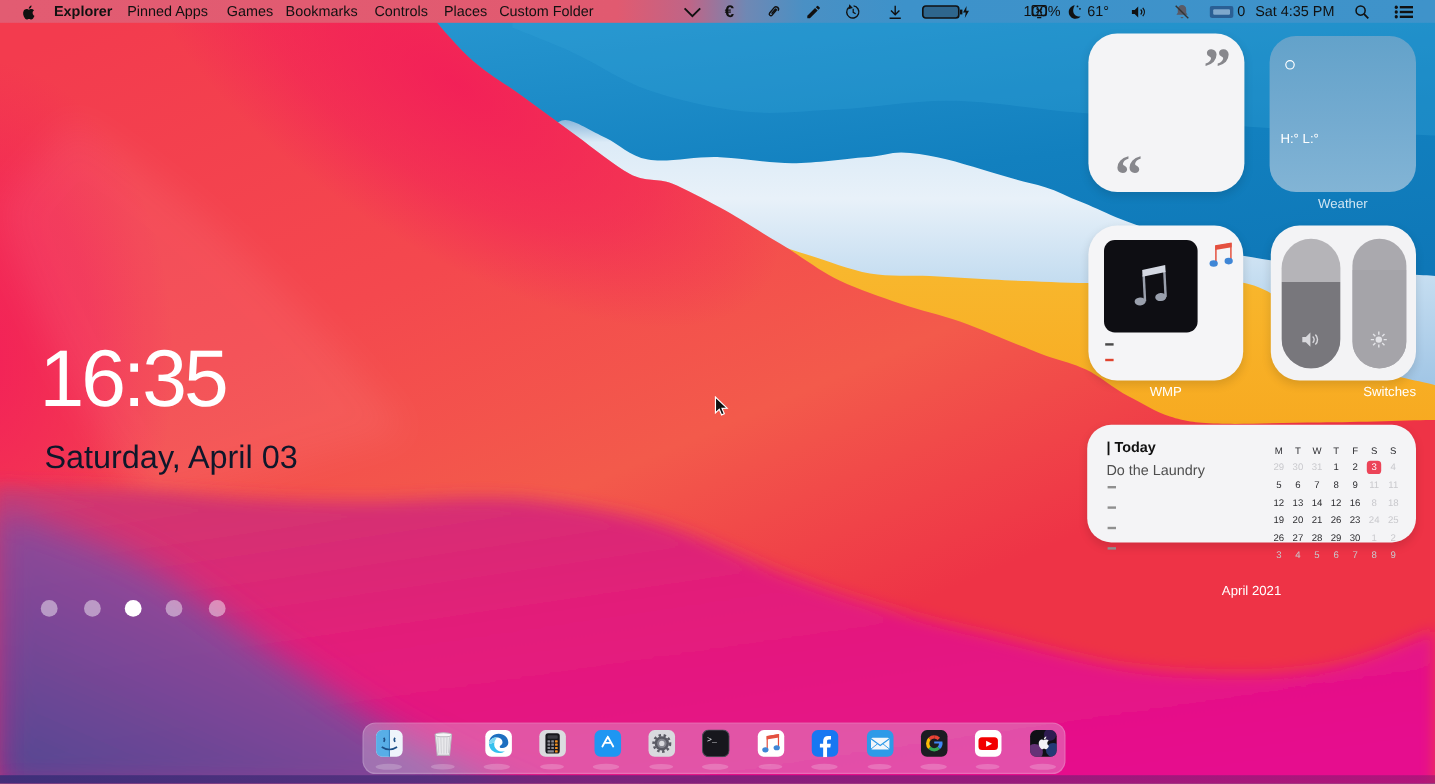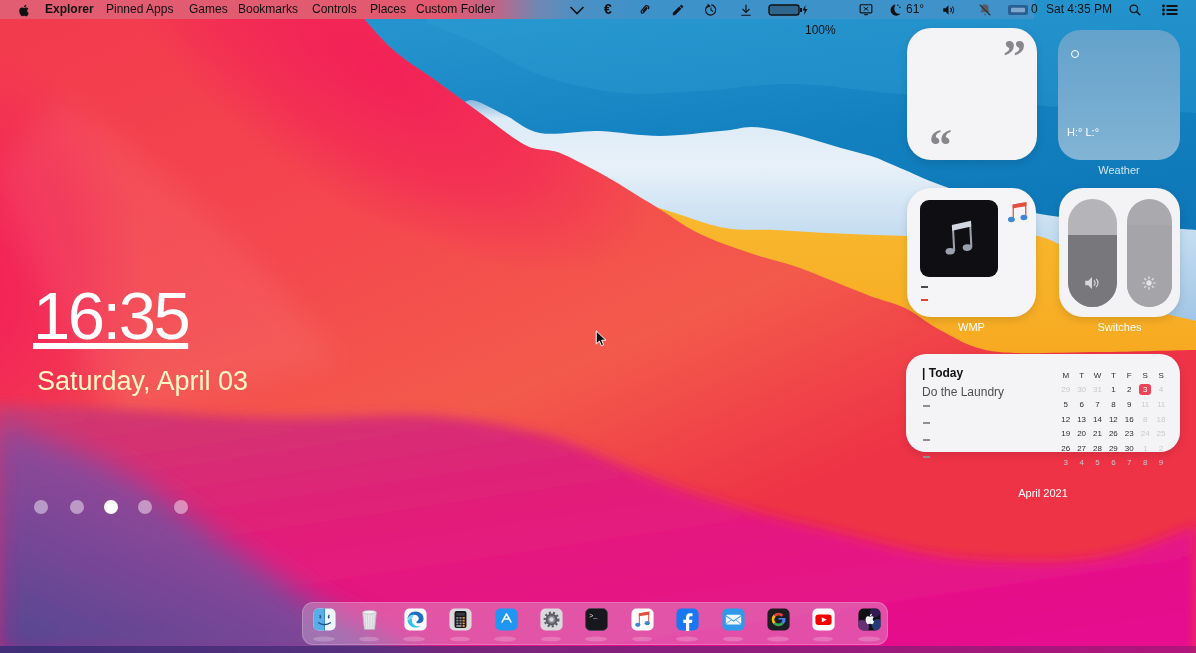--- a/index.html
+++ b/index.html
@@ -1,51 +1,51 @@
 <!DOCTYPE html>
 <html><head>
 <meta charset="utf-8">
 <style>
   html,body{margin:0;padding:0;}
   body{width:1196px;height:653px;overflow:hidden;position:relative;
        font-family:"Liberation Sans", sans-serif;background:#1584c2;}
   #wall{position:absolute;left:0;top:0;width:1196px;height:653px;}
   
-  #menubar{position:absolute;left:0;top:0;width:1034px;height:19px;
+  #menubar{position:absolute;left:0;top:0;width:1196px;height:19px;
     background:linear-gradient(90deg,#e25c72 0%,#e15a70 43%,#bf6587 48%,#6f88b4 52%,#4a90c4 56%,#3d92ca 63%,#3f93ca 100%);
     color:#111;font-size:12px;}
   #menubar .item{position:absolute;top:2px;white-space:nowrap;}
   .mi{position:absolute;top:2px;}
   
   .wlabel{position:absolute;font-size:11px;text-align:center;}
   #quote{position:absolute;left:907px;top:28px;width:130px;height:132px;border-radius:24px;background:#f4f4f6;box-shadow:0 3px 8px rgba(0,0,0,0.12);}
   #quote .q1{position:absolute;right:13px;top:2px;color:#87878c;font-size:46px;font-weight:bold;font-family:"Liberation Serif",serif;letter-spacing:-2px;}
   #quote .q2{position:absolute;left:22px;bottom:-12px;color:#87878c;font-size:46px;font-weight:bold;font-family:"Liberation Serif",serif;letter-spacing:-2px;}
   #weather{position:absolute;left:1058px;top:30px;width:122px;height:130px;border-radius:22px;
      background:linear-gradient(180deg,#63a2ca,#74abd0 55%,#82b4d5);}
   #weather .circ{position:absolute;left:13px;top:20px;width:6px;height:6px;border:1.6px solid #fff;border-radius:50%;}
-  #weather .hl{position:absolute;left:9px;top:96px;color:#fff;font-size:11px;}
+  #weather .hl{position:absolute;left:9px;top:80px;color:#fff;font-size:11px;}
   #wmp{position:absolute;left:907px;top:188px;width:129px;height:129px;border-radius:24px;background:#f5f5f7;box-shadow:0 3px 8px rgba(0,0,0,0.12);}
   #wmp .art{position:absolute;left:13px;top:12px;width:78px;height:77px;border-radius:9px;background:#0e0e13;}
   #wmp .d1{position:absolute;left:14px;top:98px;width:7px;height:2px;background:#4a4a4a;}
   #wmp .d2{position:absolute;left:14px;top:111px;width:7px;height:2px;background:#e0442f;}
   #switches{position:absolute;left:1059px;top:188px;width:121px;height:129px;border-radius:24px;background:#f3f3f5;box-shadow:0 3px 8px rgba(0,0,0,0.12);}
   .pill{position:absolute;top:11px;width:49px;height:108px;border-radius:25px;overflow:hidden;}
   .pill .low{position:absolute;left:0;right:0;bottom:0;}
   #calendar{position:absolute;left:906px;top:354px;width:274px;height:98px;border-radius:20px;background:#f4f4f6;box-shadow:0 3px 8px rgba(0,0,0,0.12);}
   #cal-left .today{position:absolute;left:16px;top:12px;font-size:12px;font-weight:bold;color:#111;}
   #cal-left .task{position:absolute;left:16px;top:31px;font-size:12px;color:#4f4f4f;}
   #cal-left .dash{position:absolute;left:17px;width:7px;height:2px;background:#8f8f8f;}
   table.cal{position:absolute;right:11px;top:14px;border-collapse:collapse;}
   table.cal td{width:15.9px;height:14.6px;text-align:center;font-size:8px;padding:0;color:#2e2e32;}
   table.cal td.o{color:#c9c9cd;}
   table.cal td .sel{display:inline-block;width:12px;height:11px;line-height:11px;border-radius:3px;background:#ec4458;color:#fff;}
   
-  #clock{position:absolute;left:33px;top:277px;color:#fff;font-size:67px;letter-spacing:-2.5px;text-decoration:underline;}
-  #date{position:absolute;left:37px;top:366px;color:#fef9c3;font-size:27px;}
+  #clock{position:absolute;left:33px;top:277px;color:#fff;font-size:67px;letter-spacing:-2.5px;}
+  #date{position:absolute;left:37px;top:366px;color:#0f172a;font-size:27px;}
   .dot{position:absolute;top:500px;width:14px;height:14px;border-radius:50%;background:rgba(255,255,255,0.45);}
   
   #dock{position:absolute;left:302px;top:602px;width:586px;height:43px;border-radius:11px;
     background:rgba(222,194,224,0.36);border:1px solid rgba(255,255,255,0.18);box-sizing:border-box;}
   .di{position:absolute;top:608px;width:23px;height:23px;}
   #cursor{position:absolute;left:595px;top:330px;}
 </style>
 </head>
 <body>
 <svg id="wall" viewBox="0 0 1196 653" preserveAspectRatio="none">
@@ -148,21 +148,21 @@
       <path fill="none" stroke="#111" stroke-width="1.8" d="M12,7.5 V12.5 L15.5,14.5"></path>
     </svg>
   <svg class="mi" style="left:739px;top:3px;" width="14" height="14" viewBox="0 0 24 24">
       <path fill="none" stroke="#111" stroke-width="2" d="M12 3v12M6 10l6 6 6-6M4 21h16"></path>
     </svg>
   <svg class="mi" style="left:768px;top:4px;" width="40" height="12" viewBox="0 0 40 12">
       <rect x="1" y="1" width="30" height="10" rx="2.5" fill="rgba(20,20,30,0.35)" stroke="#111" stroke-width="1.4"></rect>
       <rect x="32" y="4" width="2" height="4" fill="#111"></rect>
       <path d="M37.5,1 L34.5,6.5 L36.8,6.5 L36,11 L39.5,5 L37.2,5 Z" fill="#111"></path>
     </svg>
-  <span class="item" style="left:805px;margin-top:21px;">100%</span>
+  <span class="item" style="left:853px;">100%</span>
   <svg class="mi" style="left:859px;top:3px;" width="14" height="14" viewBox="0 0 24 24">
       <rect x="2" y="3" width="20" height="14" rx="1.5" fill="none" stroke="#111" stroke-width="2"></rect>
       <path d="M8 7l8 6M16 7l-8 6" stroke="#111" stroke-width="1.6"></path>
       <path d="M9 20h6" stroke="#111" stroke-width="2"></path>
     </svg>
   <svg class="mi" style="left:888px;top:3px;" width="14" height="14" viewBox="0 0 24 24">
       <path fill="#111" d="M13.1 2.4c-4.8.6-8.6 4.7-8.6 9.6 0 5.4 4.4 9.7 9.7 9.7 2.8 0 5.4-1.2 7.2-3.2-6.3.9-11.6-4.1-10.4-10.5.3-2 1-3.9 2.1-5.6z"></path>
       <circle cx="17" cy="4" r="1.3" fill="#111"></circle>
       <circle cx="20.5" cy="7.5" r="1.3" fill="#111"></circle>
     </svg>
@@ -237,21 +237,21 @@
   <div class="pill" style="left:68px;width:45px;background:#aaa9ae;">
     <div class="low" style="top:26px;background:#a5a4a9;"></div>
     <svg style="position:absolute;left:14px;top:76px;" width="16" height="16" viewBox="0 0 24 24">
         <circle cx="12" cy="12" r="4" fill="#e4e4e8"></circle>
         <g stroke="#e4e4e8" stroke-width="1.8">
           <path d="M12 2v4M12 18v4M2 12h4M18 12h4M4.9 4.9l2.8 2.8M16.3 16.3l2.8 2.8M4.9 19.1l2.8-2.8M16.3 7.7l2.8-2.8"></path>
         </g>
       </svg>
   </div>
 </div>
-<div class="wlabel" style="left:1059px;top:321px;width:121px;color:#fff;">Switches</div>
+<div class="wlabel" style="left:1059px;top:321px;width:121px;color:#fff;text-align:right;">Switches</div>
 <div id="calendar">
   <div id="cal-left">
     <div class="today">| Today</div>
     <div class="task">Do the Laundry</div>
     <div class="dash" style="top:51px;"></div>
       <div class="dash" style="top:68px;"></div>
     <div class="dash" style="top:85px;"></div>
       <div class="dash" style="top:102px;"></div>
   </div>
   <table class="cal">

